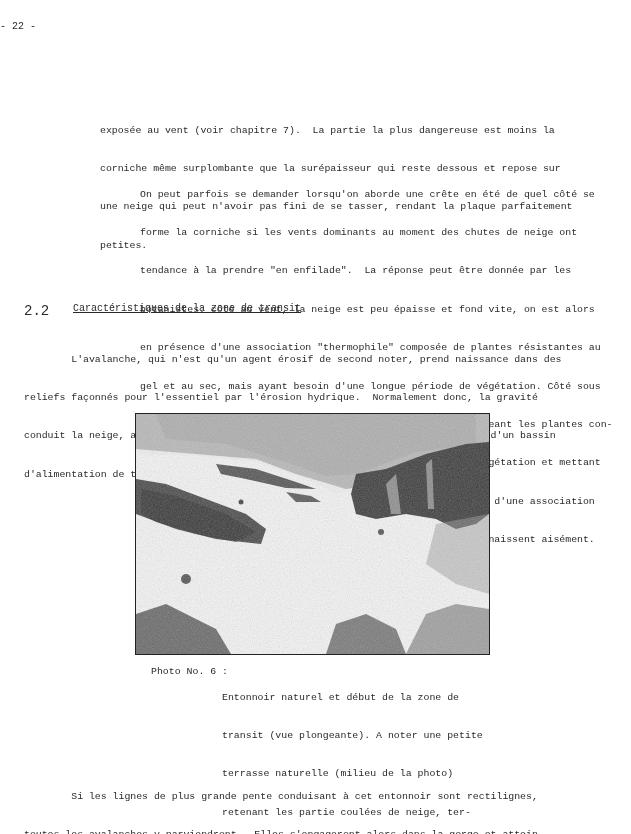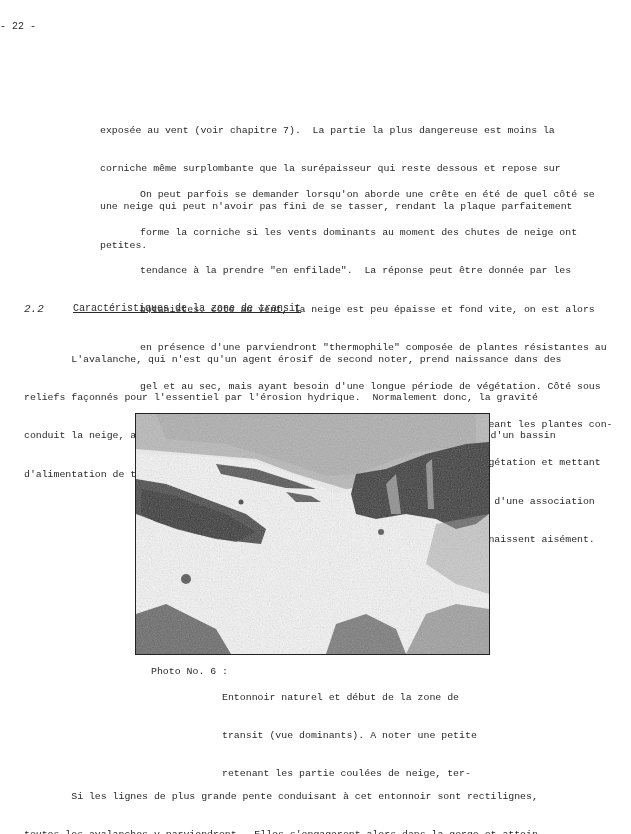--- a/index.html
+++ b/index.html
@@ -1,21 +1,21 @@
 <!DOCTYPE html>
 <html><head>
 <meta charset="utf-8">
 <style>
   html, body { margin:0; padding:0; background:#ffffff; }
   body { width:631px; height:834px; position:relative; overflow:hidden;
          font-family:"Liberation Mono","DejaVu Sans Mono",monospace; color:#2a2a2a; }
   .t { position:absolute; white-space:pre; font-size:9.9px; line-height:12.8px; letter-spacing:-0.02px; }
   .pagenum { position:absolute; top:21px; left:0; width:508px; text-align:left; font-size:10px; white-space:pre; }
   .line { display:block; height:12.8px; }
-  .heading-num { position:absolute; left:24px; top:303px; font-size:11px; white-space:pre;font-style:italic; }
+  .heading-num { position:absolute; left:24px; top:303px; font-size:14px; white-space:pre; }
   .heading-title { position:absolute; left:73px; top:303px; font-size:10px; white-space:pre; text-decoration:underline; }
   .photo { position:absolute; left:135px; top:413px; width:353px; height:240px; border:1.5px solid #222;
            overflow:hidden; background:#e9e9e9; }
   .photo svg { display:block; }
   .caption-label { position:absolute; left:119px; top:666px; font-size:9.9px; white-space:pre;margin-left:32px; }
   .caption { position:absolute; left:222px; top:666px; font-size:9.9px; line-height:12.8px; white-space:pre; }
 </style>
 </head>
 <body>
 
@@ -26,21 +26,21 @@
   <span class="line">corniche même surplombante que la surépaisseur qui reste dessous et repose sur</span>
   <span class="line">une neige qui peut n'avoir pas fini de se tasser, rendant la plaque parfaitement</span>
   <span class="line">petites.</span>
 </div>
 
 <div class="t" style="left:100px; top:163px;margin-left:40px;">
   <span class="line">On peut parfois se demander lorsqu'on aborde une crête en été de quel côté se</span>
   <span class="line">forme la corniche si les vents dominants au moment des chutes de neige ont</span>
   <span class="line">tendance à la prendre "en enfilade".  La réponse peut être donnée par les</span>
   <span class="line">botanistes: côté au vent, la neige est peu épaisse et fond vite, on est alors</span>
-  <span class="line">en présence d'une parviendront "thermophile" composée de plantes résistantes au</span>
+  <span class="line">en présence d'une association "thermophile" composée de plantes résistantes au</span>
   <span class="line">gel et au sec, mais ayant besoin d'une longue période de végétation. Côté sous</span>
   <span class="line">le vent, les surépaisseurs de neige forment congères,protégeant les plantes con-</span>
   <span class="line">tre le gel mais raccourcissant la durée de la période de végétation et mettant</span>
   <span class="line">à sa disposition d'abondantes ressources en eau.  Il s'agit d'une association</span>
   <span class="line">végétale toute différente et que les phytosociologues reconnaissent aisément.</span>
 </div>
 
 <div class="heading-num">2.2</div>
 <div class="heading-title">Caractéristiques de la zone de transit</div>
 
@@ -86,21 +86,22 @@
     <circle cx="50" cy="165" r="5" fill="#555"></circle>
     <circle cx="105" cy="88" r="2.5" fill="#444"></circle>
     <circle cx="245" cy="118" r="3" fill="#555"></circle>
     <rect x="0" y="0" width="353" height="240" filter="url(#grain)"></rect>
   </svg>
 </div>
 
 <div class="caption-label">Photo No. 6 :</div>
 <div class="caption">
   <span class="line">Entonnoir naturel et début de la zone de</span>
-  <span class="line">transit (vue dominants). A noter une petite</span>
+  <span class="line">transit (vue plongeante). A noter une petite</span>
+  <span class="line">terrasse naturelle (milieu de la photo)</span>
   <span class="line">retenant les partie coulées de neige, ter-</span>
   
   
 </div>
 
 <div class="t" style="left:24px; top:765px;">
   <span class="line">        Si les lignes de plus grande pente conduisant à cet entonnoir sont rectilignes,</span>
   <span class="line">toutes les avalanches y parviendront.  Elles s'engageront alors dans la gorge et attein-</span>
   
 </div>

